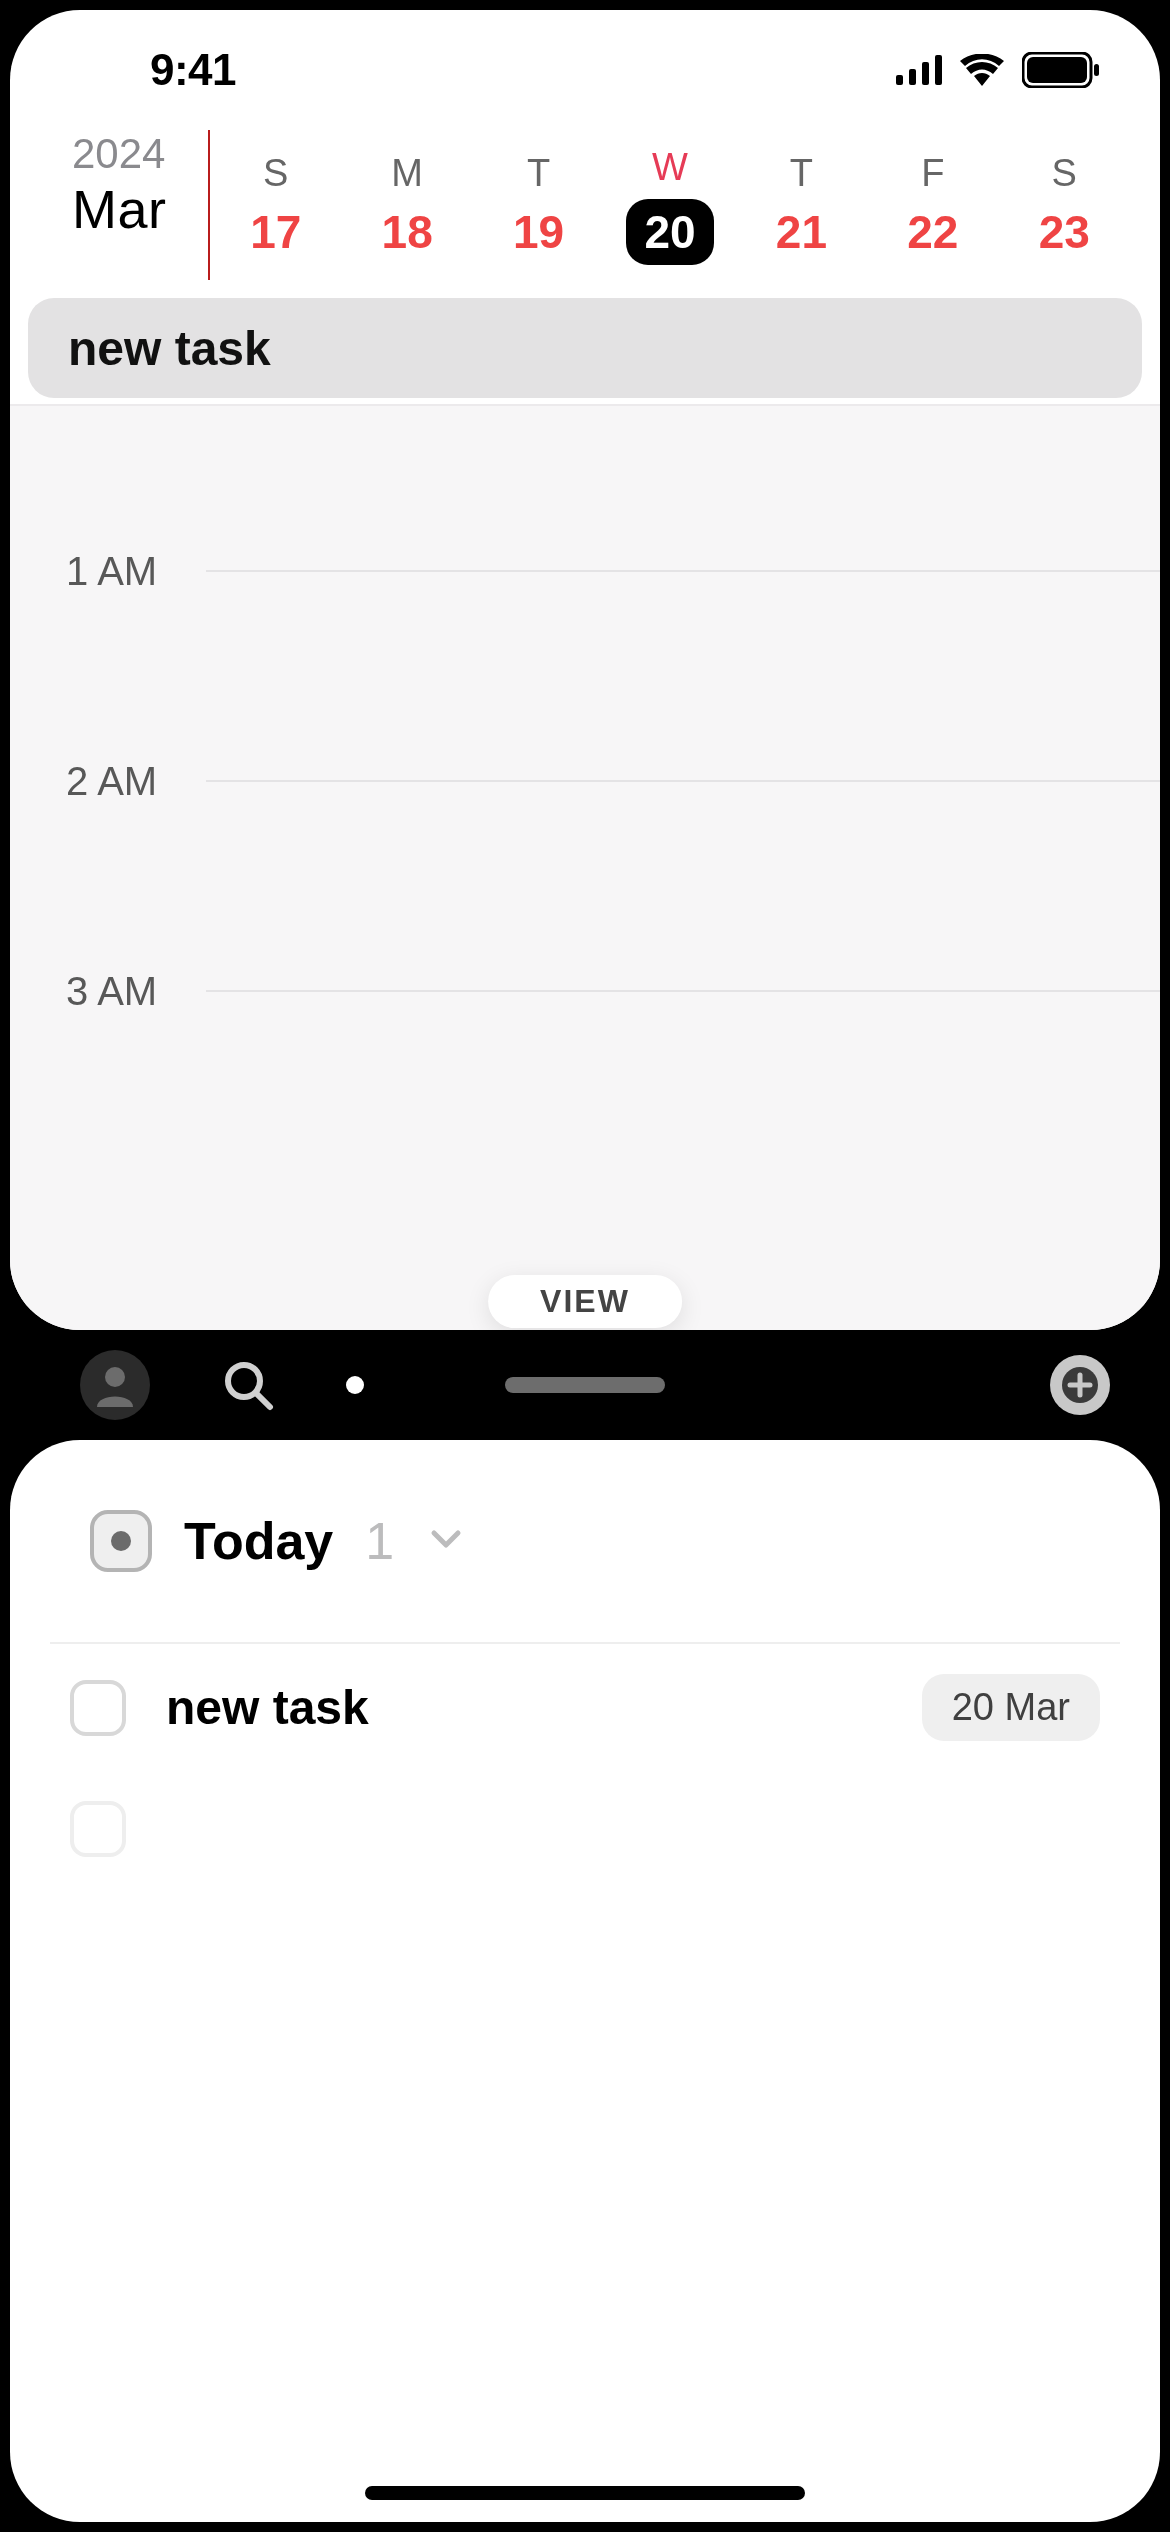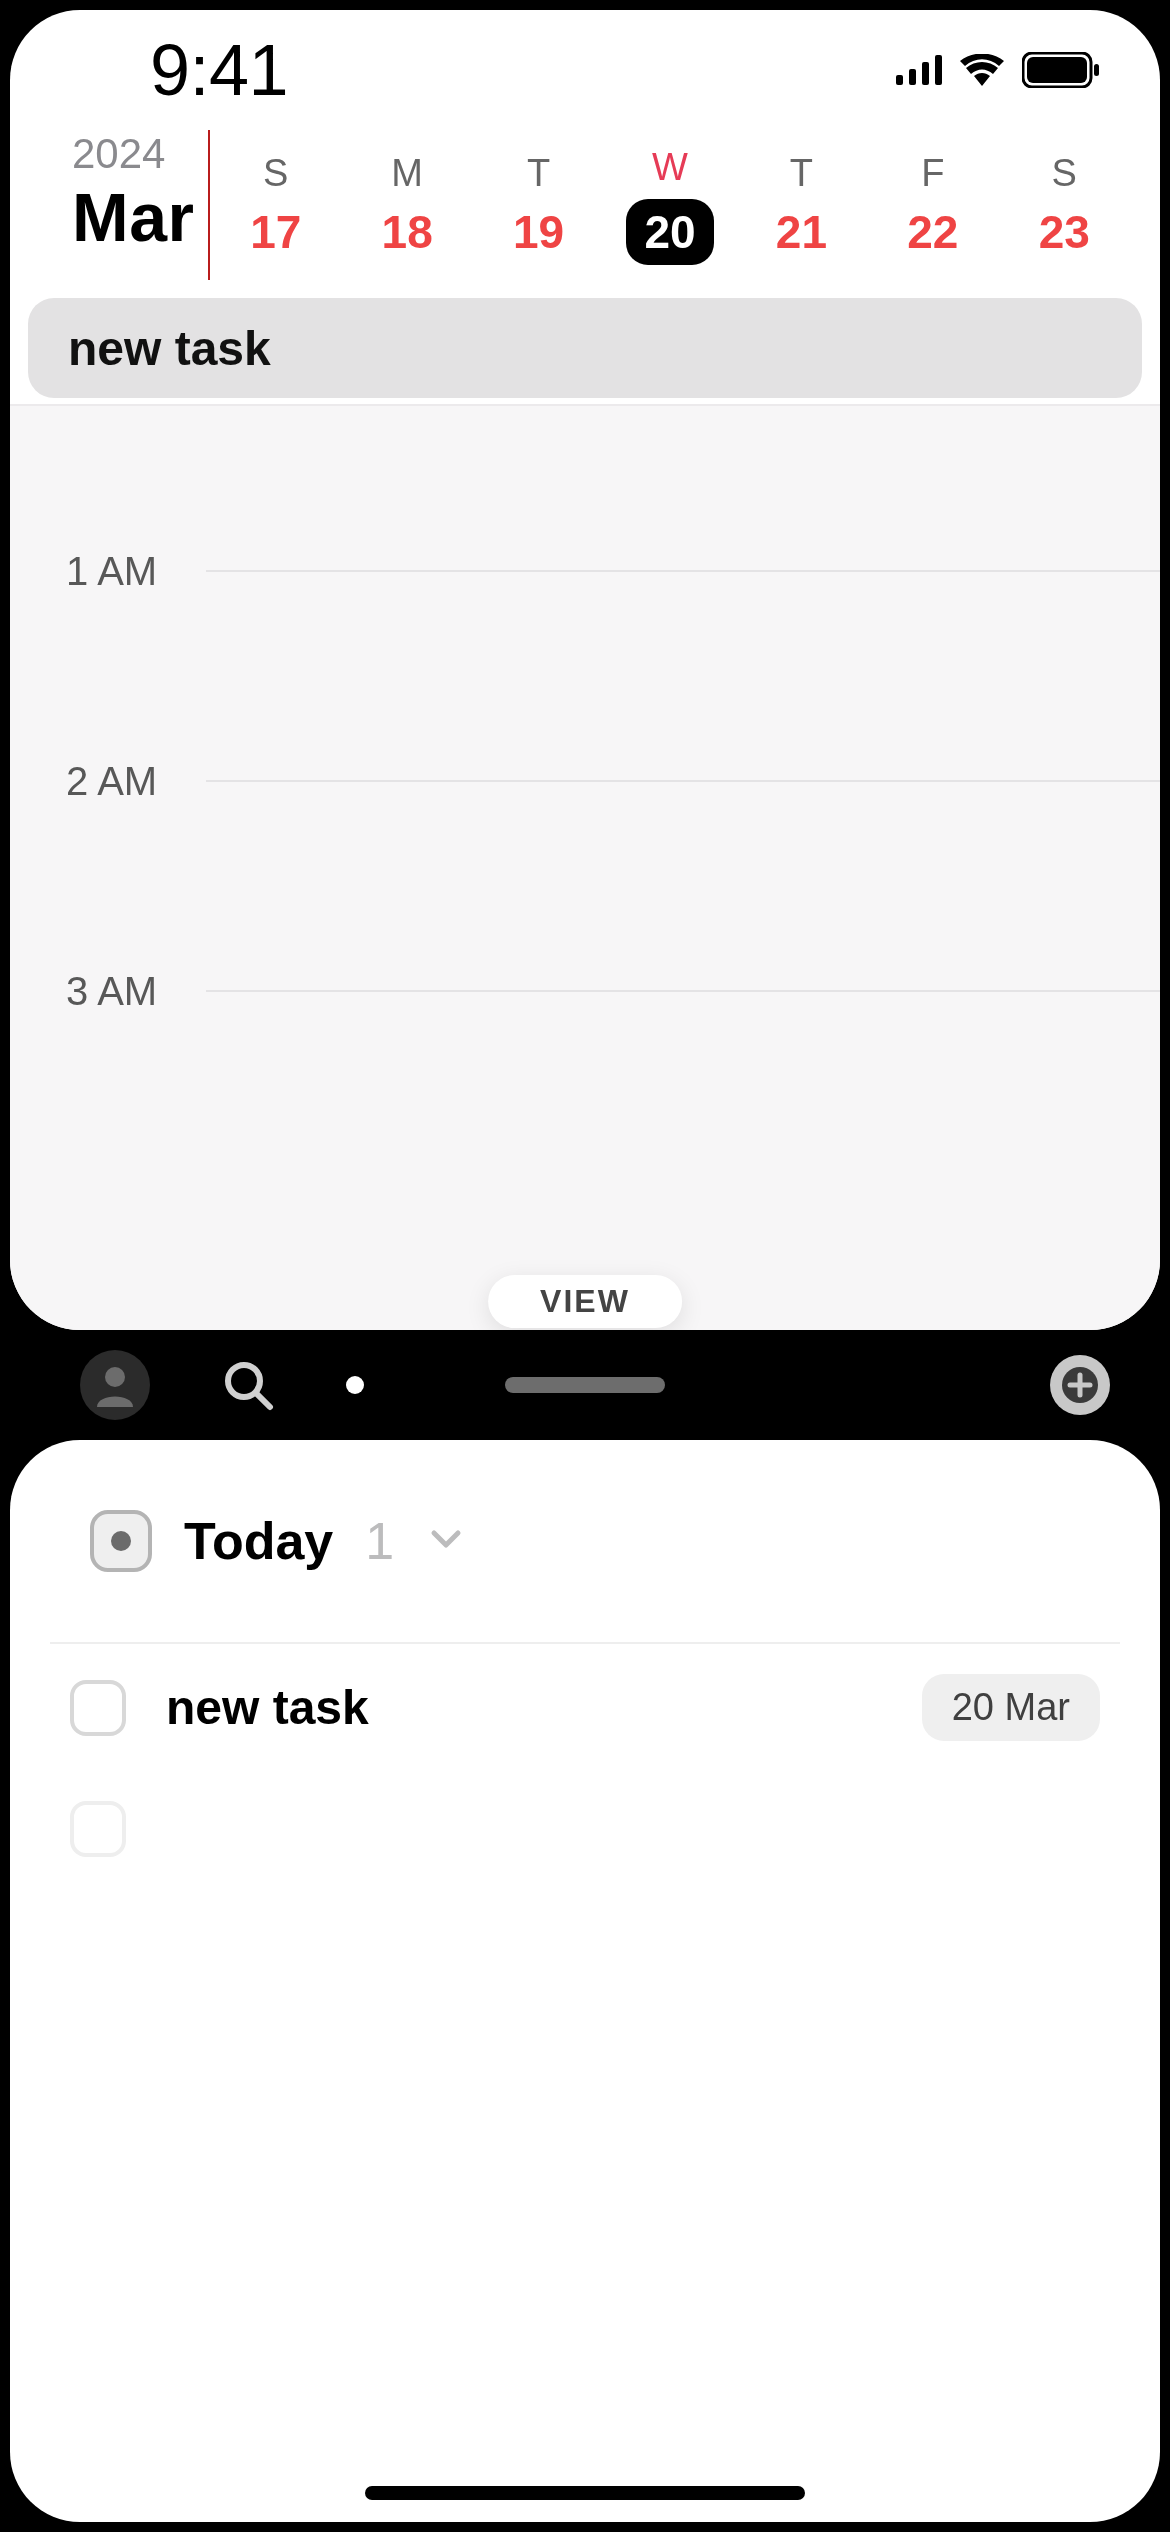--- a/index.html
+++ b/index.html
@@ -11,33 +11,33 @@
   
   .panel-upper {
     position: absolute; left: 10px; right: 10px; top: 10px; height: 1320px;
     background: #fff; border-radius: 70px; overflow: hidden;
   }
 
   .status-bar {
     height: 120px; display: flex; align-items: center; justify-content: space-between;
     padding: 0 60px 0 140px;
   }
-  .status-time { font-size: 72px; font-weight: 400; letter-spacing: -0.5px; }
+  .status-time { font-size: 44px; font-weight: 700; letter-spacing: -0.5px; }
   .status-right { display: flex; align-items: center; gap: 18px; }
   .status-right svg { display: block; }
 
   .calendar-header {
     display: flex; padding: 0 30px; height: 150px;
   }
   .cal-month-col {
     width: 170px; display: flex; flex-direction: column; justify-content: flex-start;
     border-right: 2px solid #b91c1c; padding-left: 32px;
   }
   .cal-year { color: #8a8a8e; font-size: 42px; font-weight: 500; }
-  .cal-month { font-size: 68px; font-weight: 700; letter-spacing: 0.5px; }
+  .cal-month { font-size: 54px; font-weight: 400; letter-spacing: 0.5px; }
   .cal-days-row { flex: 1; display: flex; }
   .cal-day {
     flex: 1; display: flex; flex-direction: column; align-items: center; justify-content: center; gap: 10px;
   }
   .cal-dow { font-size: 38px; color: #666; font-weight: 400; }
   .cal-date { font-size: 46px; font-weight: 700; color: #ef4444; }
   .cal-day.active .cal-dow { color: #e63b56; font-weight: 500; }
   .cal-day.active .cal-date {
     background: #000000; color: #fff; border-radius: 22px;
     padding: 6px 18px; font-weight: 600;

